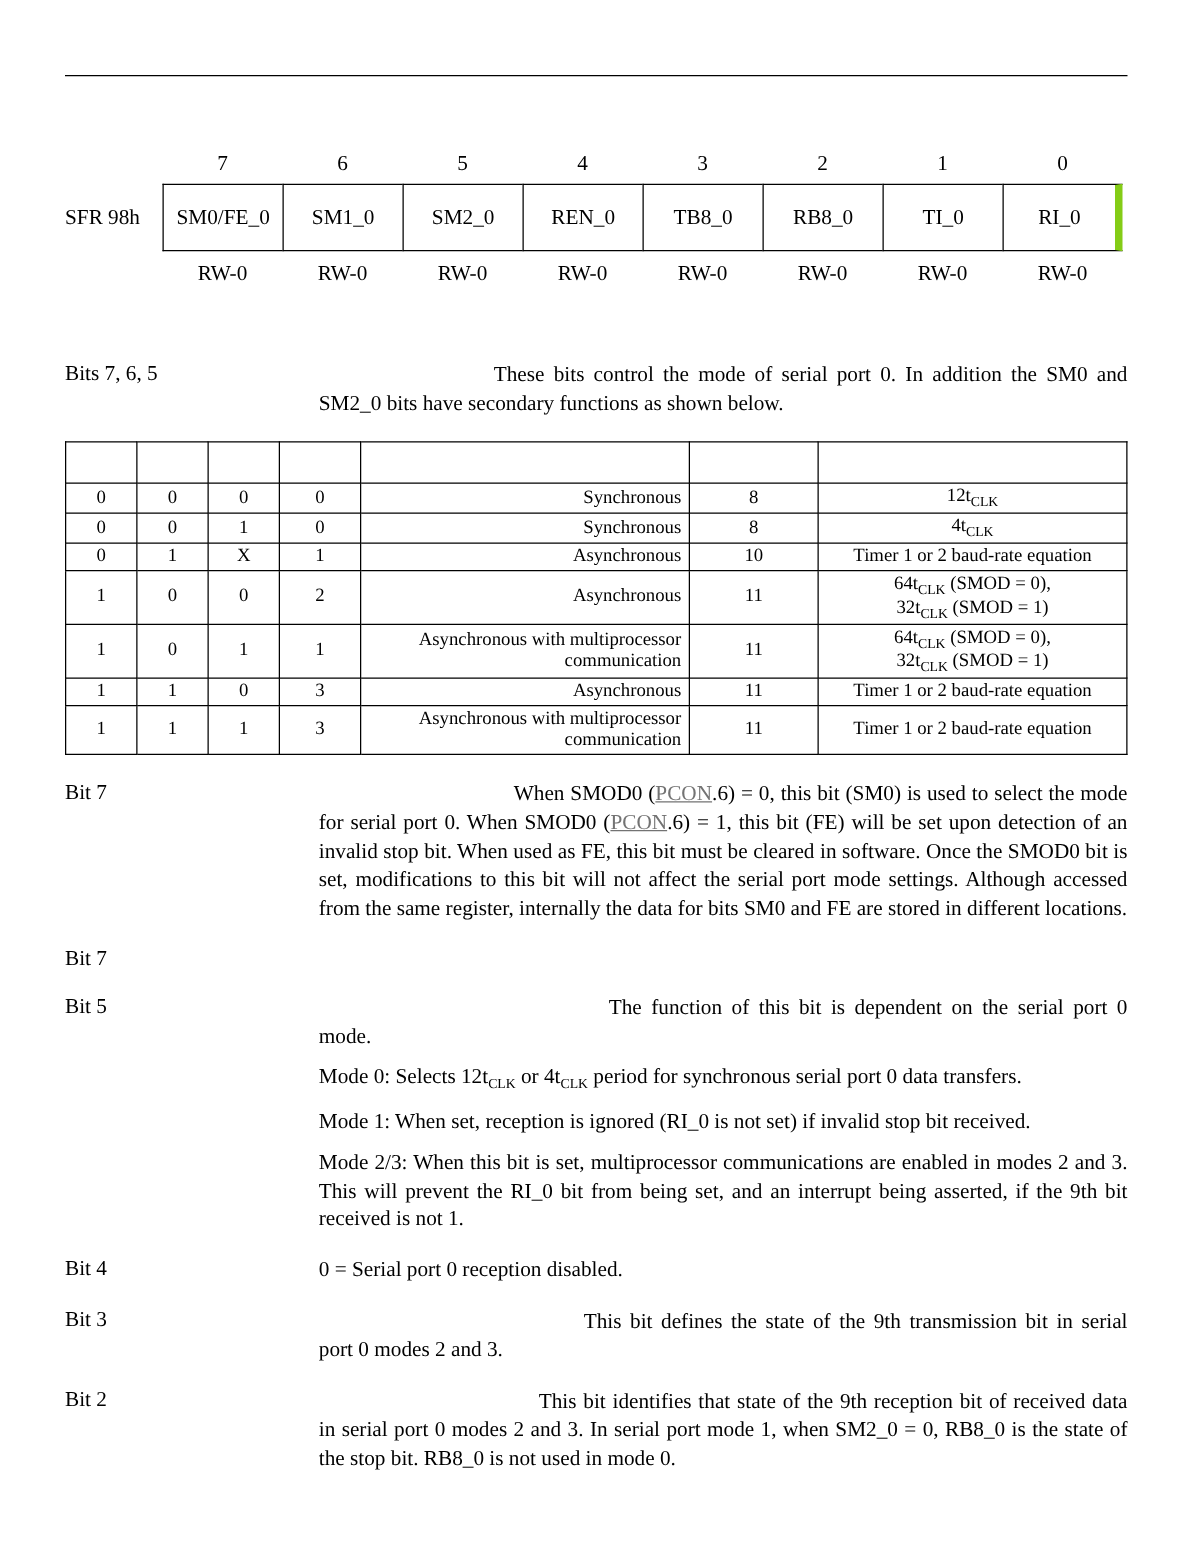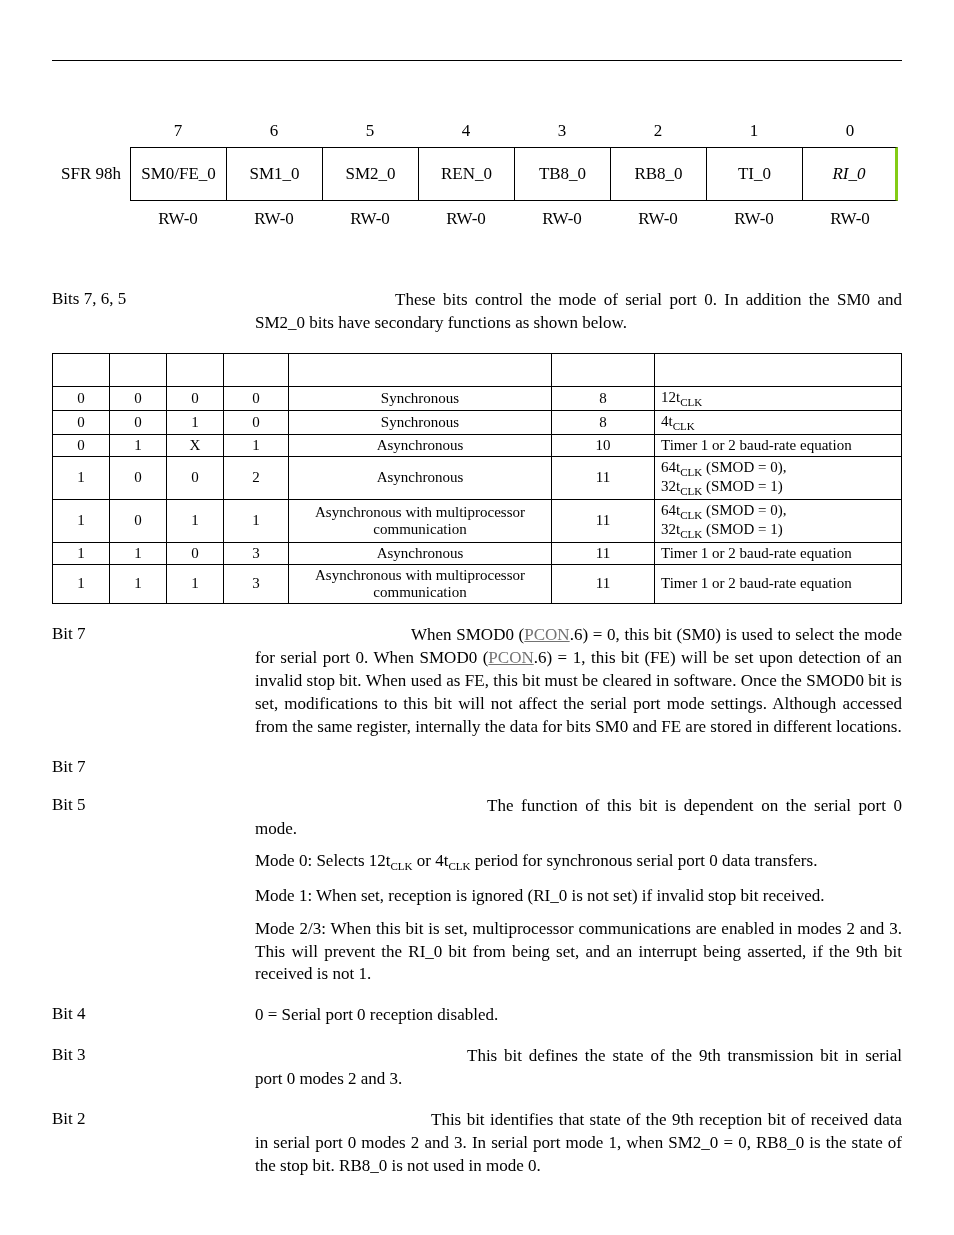--- a/index.html
+++ b/index.html
@@ -16,39 +16,39 @@
     margin-bottom: 60px;
   }
   
   .sfr-wrap {
     display: flex;
     align-items: center;
     margin-bottom: 4px;
   }
   .sfr-label {
     width: 78px;
-    text-align: center;
+    text-align: left;
     font-size: 17px;
   }
   .sfr-grid {
     display: grid;
     grid-template-columns: repeat(8, 96px);
     text-align: center;
   }
   .bitnum {
     font-size: 17px;
     padding-bottom: 2px;
   }
   .bitname {
     border: 1px solid #000;
     border-right: none;
     padding: 16px 0;
     font-size: 17px;
   }
-  .bitname:last-child { border-right: 3px solid #84cc16; font-style: italic; }
+  .bitname:last-child { border-right: 6px solid #84cc16; }
   .rw {
     font-size: 17px;
     padding-top: 4px;
   }
   
   table.mode {
     border-collapse: collapse;
     width: 100%;
     margin: 16px 0 20px 0;
     font-size: 15px;
@@ -56,22 +56,22 @@
   table.mode th, table.mode td {
     border: 1px solid #000;
     padding: 2px 6px;
     text-align: center;
     vertical-align: middle;
   }
   table.mode th {
     height: 28px;
     font-weight: normal;
   }
-  table.mode td.left { text-align: left; padding-left: 6px; }
-  table.mode td.func { text-align: center; }
+  table.mode td.left { text-align: center; padding-left: 6px; }
+  table.mode td.func { text-align: right; }
   .sub { font-size: 11px; vertical-align: sub; }
   
   .row {
     display: flex;
     margin-bottom: 18px;
     gap: 43px;
   }
   .row .lab {
     width: 160px;
     flex-shrink: 0;

